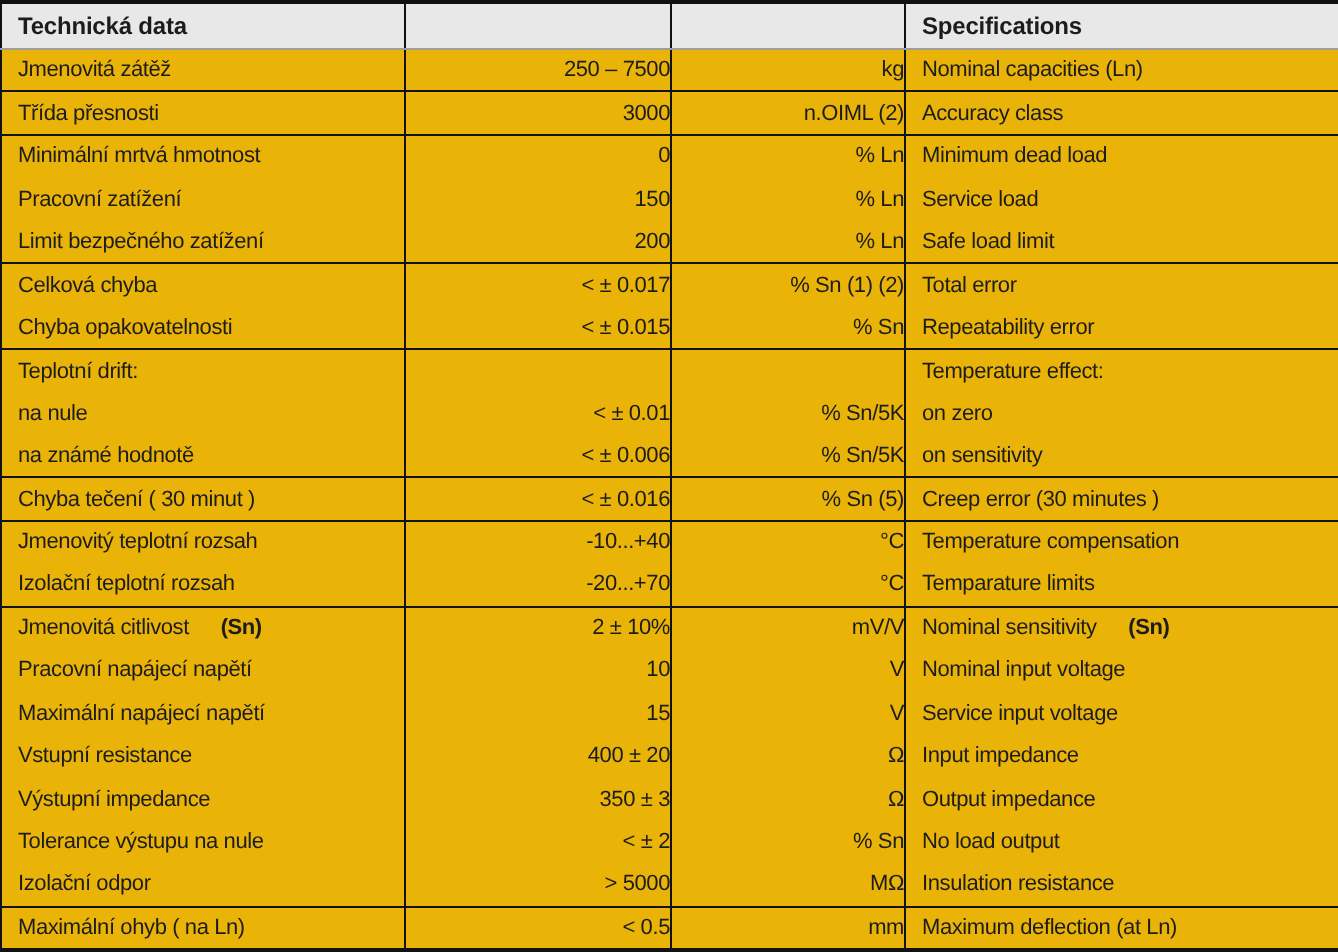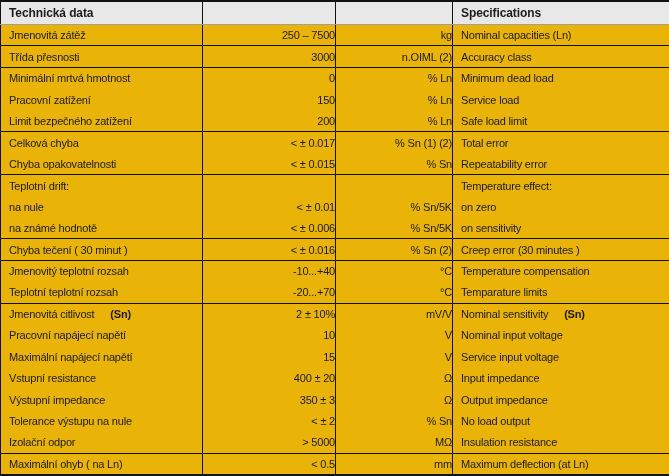--- a/index.html
+++ b/index.html
@@ -143,33 +143,33 @@
     <tr class="sep">
       <td class="c1">na známé hodnotě</td>
       <td class="c2">&lt; ± 0.006</td>
       <td class="c3">% Sn/5K</td>
       <td class="c4">on sensitivity</td>
     </tr>
 
     <tr class="sep">
       <td class="c1">Chyba tečení ( 30 minut )</td>
       <td class="c2">&lt; ± 0.016</td>
-      <td class="c3">% Sn (2)</td>
+      <td class="c3">% Sn (5)</td>
       <td class="c4">Creep error (30 minutes )</td>
     </tr>
 
     <tr>
       <td class="c1">Jmenovitý teplotní rozsah</td>
       <td class="c2">-10...+40</td>
       <td class="c3">°C</td>
       <td class="c4">Temperature compensation</td>
     </tr>
 
     <tr class="sep">
-      <td class="c1">Teplotní teplotní rozsah</td>
+      <td class="c1">Izolační teplotní rozsah</td>
       <td class="c2">-20...+70</td>
       <td class="c3">°C</td>
       <td class="c4">Temparature limits</td>
     </tr>
 
     <tr>
       <td class="c1"><span>Jmenovitá citlivost</span>&nbsp;<span class="bold">(Sn)</span></td>
       <td class="c2">2 ± 10%</td>
       <td class="c3">mV/V</td>
       <td class="c4"><span>Nominal sensitivity</span>&nbsp;<span class="bold">(Sn)</span></td>

